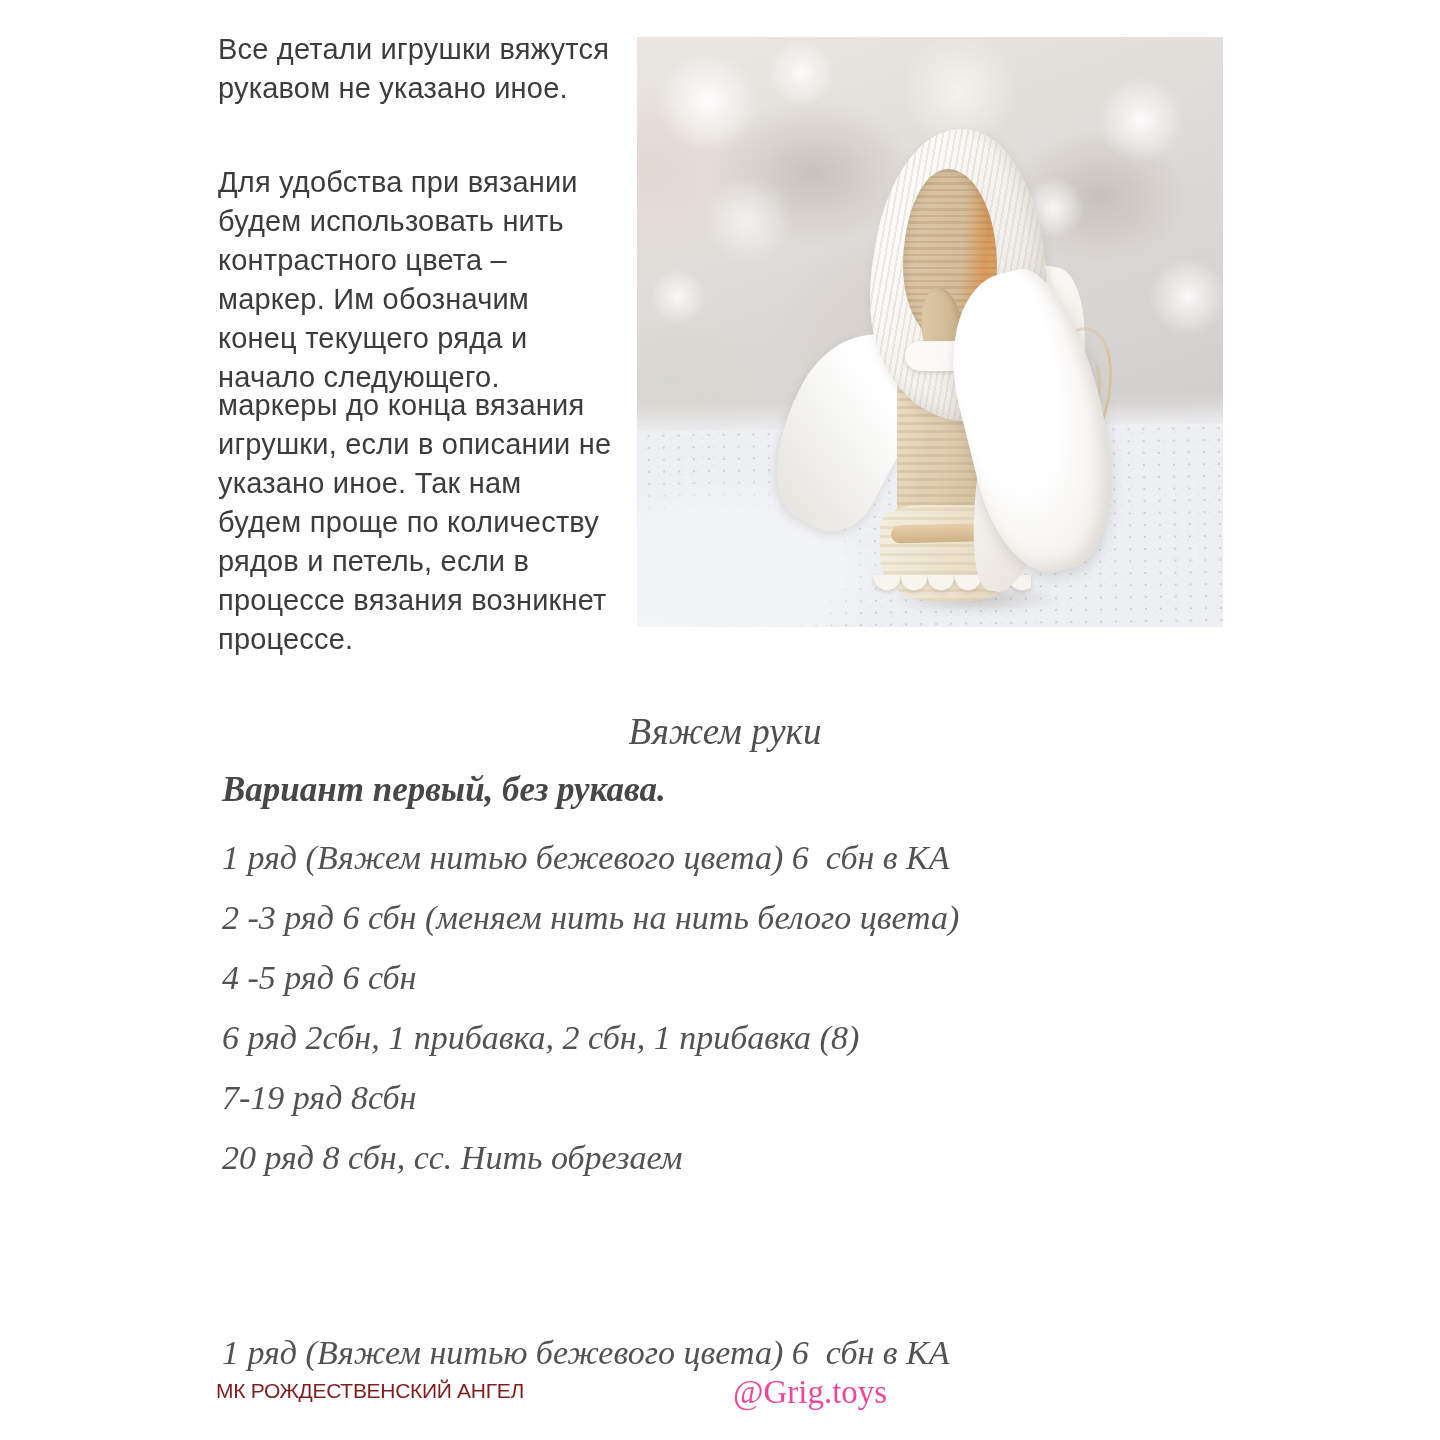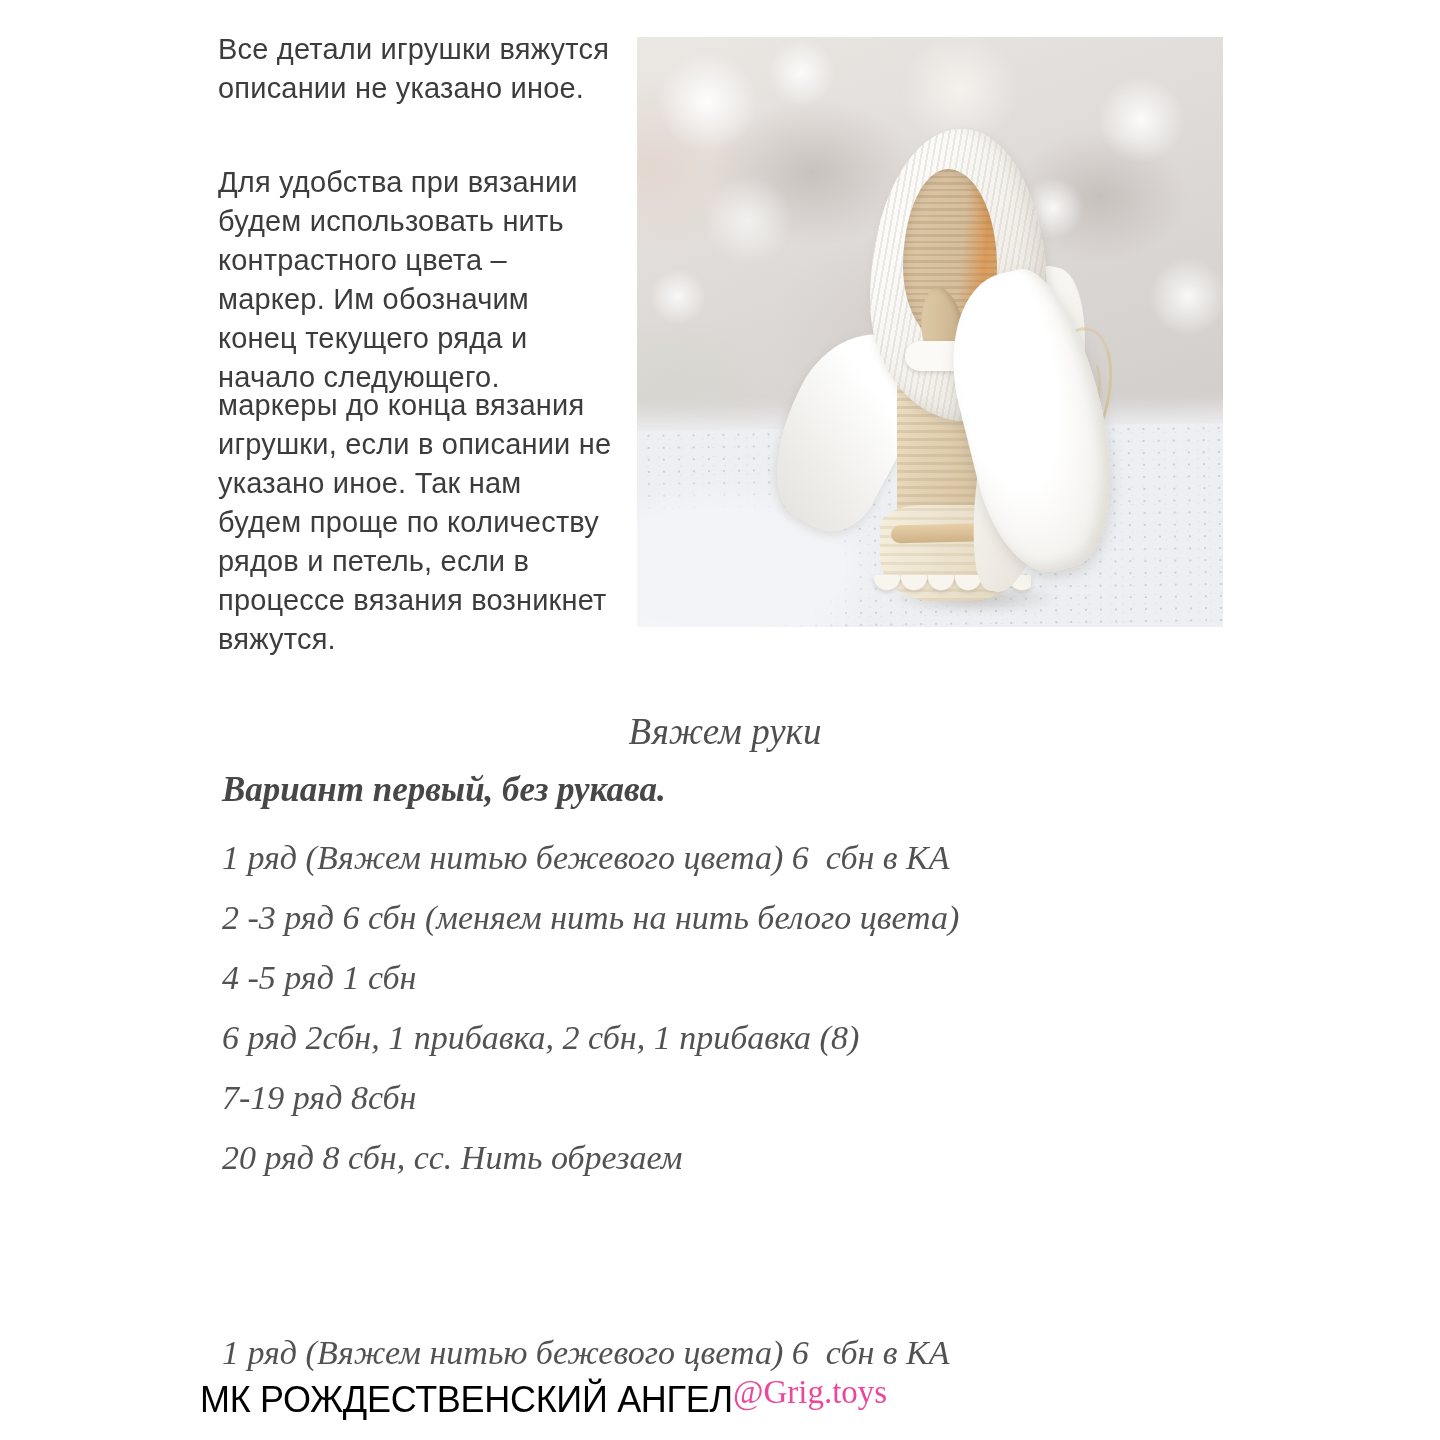--- a/index.html
+++ b/index.html
@@ -189,61 +189,61 @@
     font-style: italic;
     font-size: 34px;
     line-height: 60px;
     color: #525252;
     white-space: pre;
   }
   #v2-row { position: absolute; left: 222px; top: 1329px; line-height: 48px; }
 
   
   .footer-left {
-    position: absolute; left: 200px; top: 1379px;
-    font-size: 36px;
+    position: absolute; left: 216px; top: 1379px;
+    font-size: 21px;
     letter-spacing: -0.3px;
-    color: #000000;
+    color: #7f1d1d;
     white-space: pre;
   }
   .footer-right {
     position: absolute; left: 733px; top: 1374px;
     font-family: "Liberation Serif", serif;
     font-size: 33px;
     color: #ec4899;
     white-space: pre;
   }
 </style>
 </head>
 <body>
 
 <div class="page">
 
   <div class="intro" id="para1">
     <div class="line">Все детали игрушки вяжутся</div>
-    <div class="line">описании не указано иное.</div>
+    <div class="line">рукавом не указано иное.</div>
   </div>
 
   <div class="intro" id="para2">
     <div class="line">Для удобства при вязании</div>
     <div class="line">будем использовать нить</div>
     <div class="line">контрастного цвета –</div>
     <div class="line">маркер. Им обозначим</div>
     <div class="line">конец текущего ряда и</div>
     <div class="line">начало следующего.</div>
   </div>
 
   <div class="intro" id="para3">
     <div class="line">маркеры до конца вязания</div>
     <div class="line">игрушки, если в описании не</div>
     <div class="line">указано иное. Так нам</div>
     <div class="line">будем проще по количеству</div>
     <div class="line">рядов и петель, если в</div>
     <div class="line">процессе вязания возникнет</div>
-    <div class="line">вяжутся.</div>
+    <div class="line">процессе.</div>
   </div>
 
   <div class="photo" title="Фото: вязаный рождественский ангел на снежном фоне">
     <div class="bokeh"></div>
     <div class="snow-ground"></div>
     <div class="snow-mound"></div>
     <div class="figure-shadow"></div>
     <div class="wing-left"></div>
     <div class="angel-body"></div>
     <div class="angel-skirt"></div>
@@ -259,21 +259,21 @@
     <div class="wing-right"></div>
   </div>
 
   <div class="section-title serif">Вяжем руки</div>
 
   <div class="variant-heading serif" id="v1-heading">Вариант первый, без рукава.</div>
 
   <div class="rows" id="v1-rows">
     <div class="serif-row serif">1 ряд (Вяжем нитью бежевого цвета) 6  сбн в КА</div>
     <div class="serif-row serif">2 -3 ряд 6 сбн (меняем нить на нить белого цвета)</div>
-    <div class="serif-row serif">4 -5 ряд 1 сбн</div>
+    <div class="serif-row serif">4 -5 ряд 6 сбн</div>
     <div class="serif-row serif">6 ряд 2сбн, 1 прибавка, 2 сбн, 1 прибавка (8)</div>
     <div class="serif-row serif">7-19 ряд 8сбн</div>
     <div class="serif-row serif">20 ряд 8 сбн, сс. Нить обрезаем</div>
   </div>
 
 
   <div class="serif-row serif" id="v2-row">1 ряд (Вяжем нитью бежевого цвета) 6  сбн в КА</div>
 
   <div class="footer-left">МК РОЖДЕСТВЕНСКИЙ АНГЕЛ</div>
   <div class="footer-right">@Grig.toys</div>

